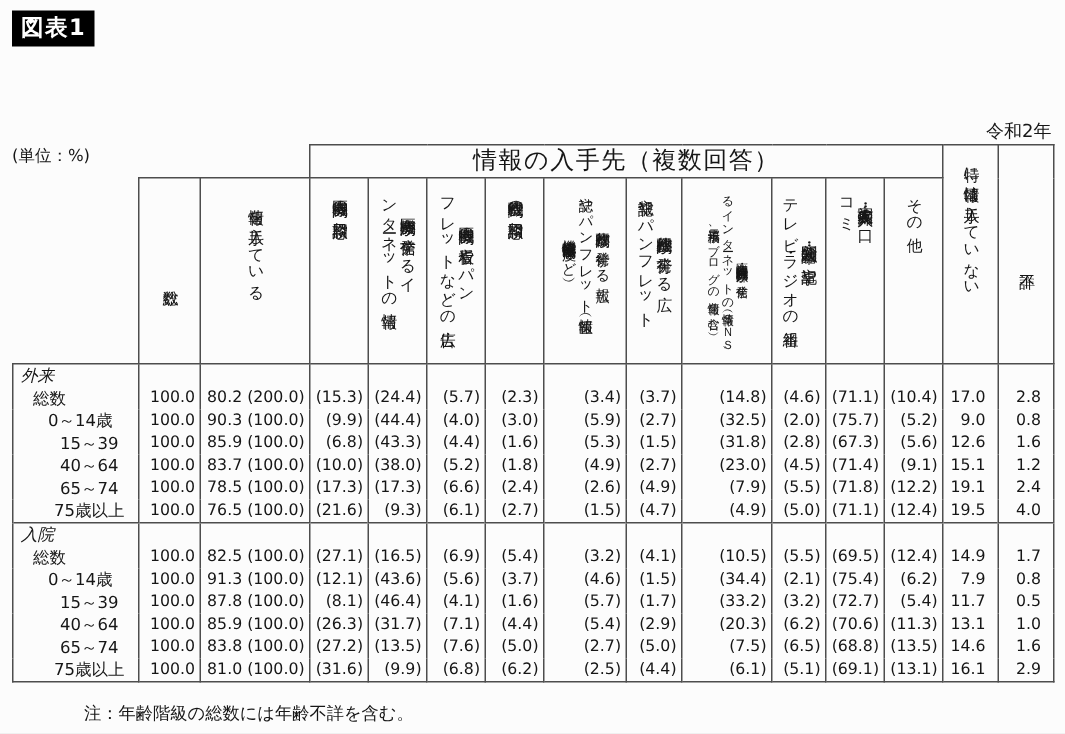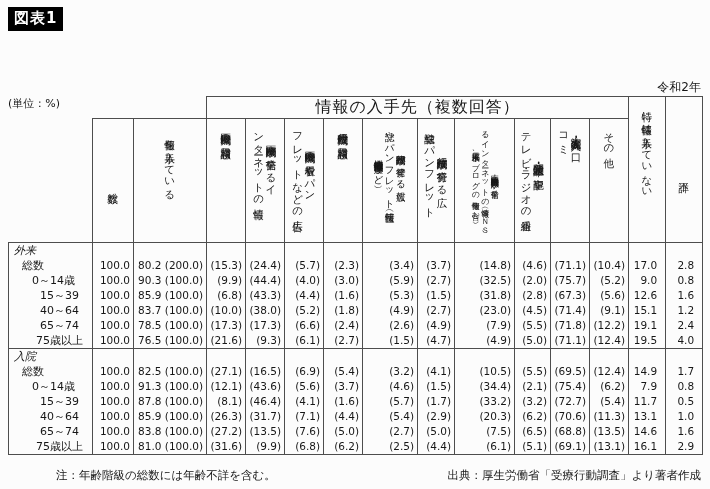--- a/index.html
+++ b/index.html
@@ -353,15 +353,14 @@
           <td class="num">(5.1)</td>
           <td class="num">(69.1)</td>
           <td class="num">(13.1)</td>
           <td class="num plain">16.1</td>
           <td class="num plain">2.9</td>
         </tr>
       </tbody>
   </table>
 
   <div class="footnote">注：年齢階級の総数には年齢不詳を含む。</div>
-  <div class="source-note">出典：厚生労働省「受療行動調査」より著者作成</div>
 
 </div>
 
 </body></html>

